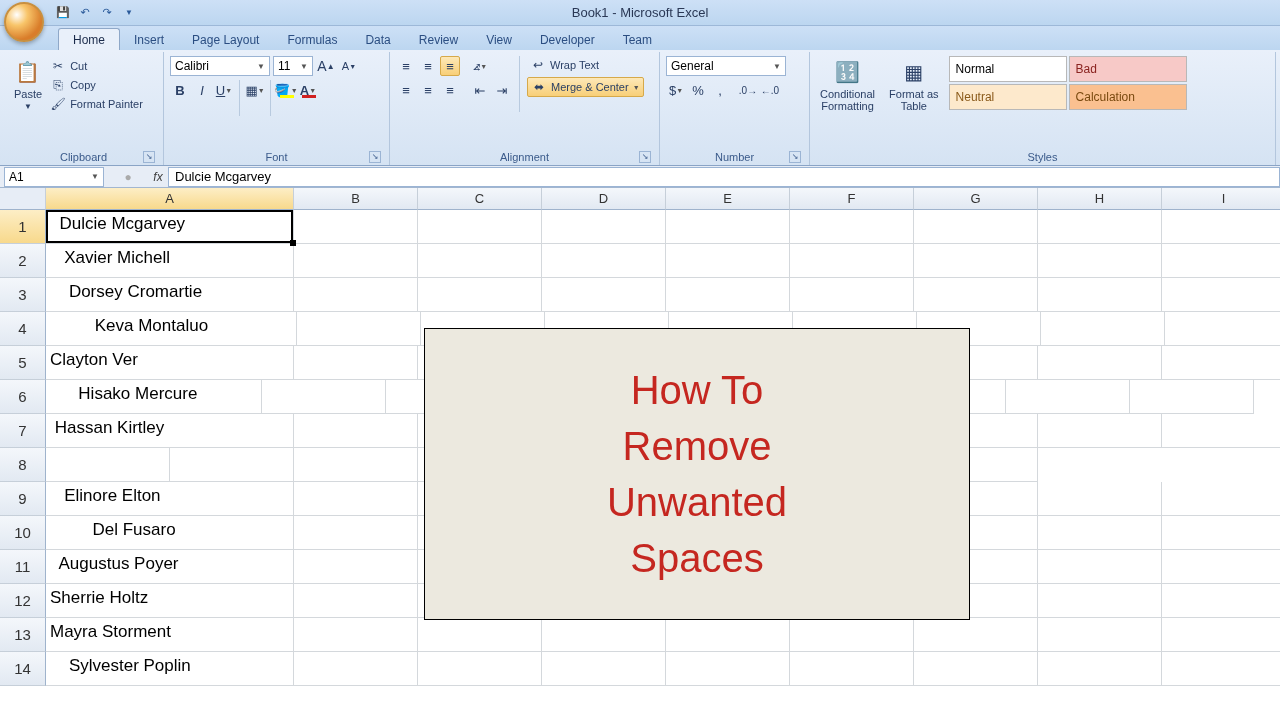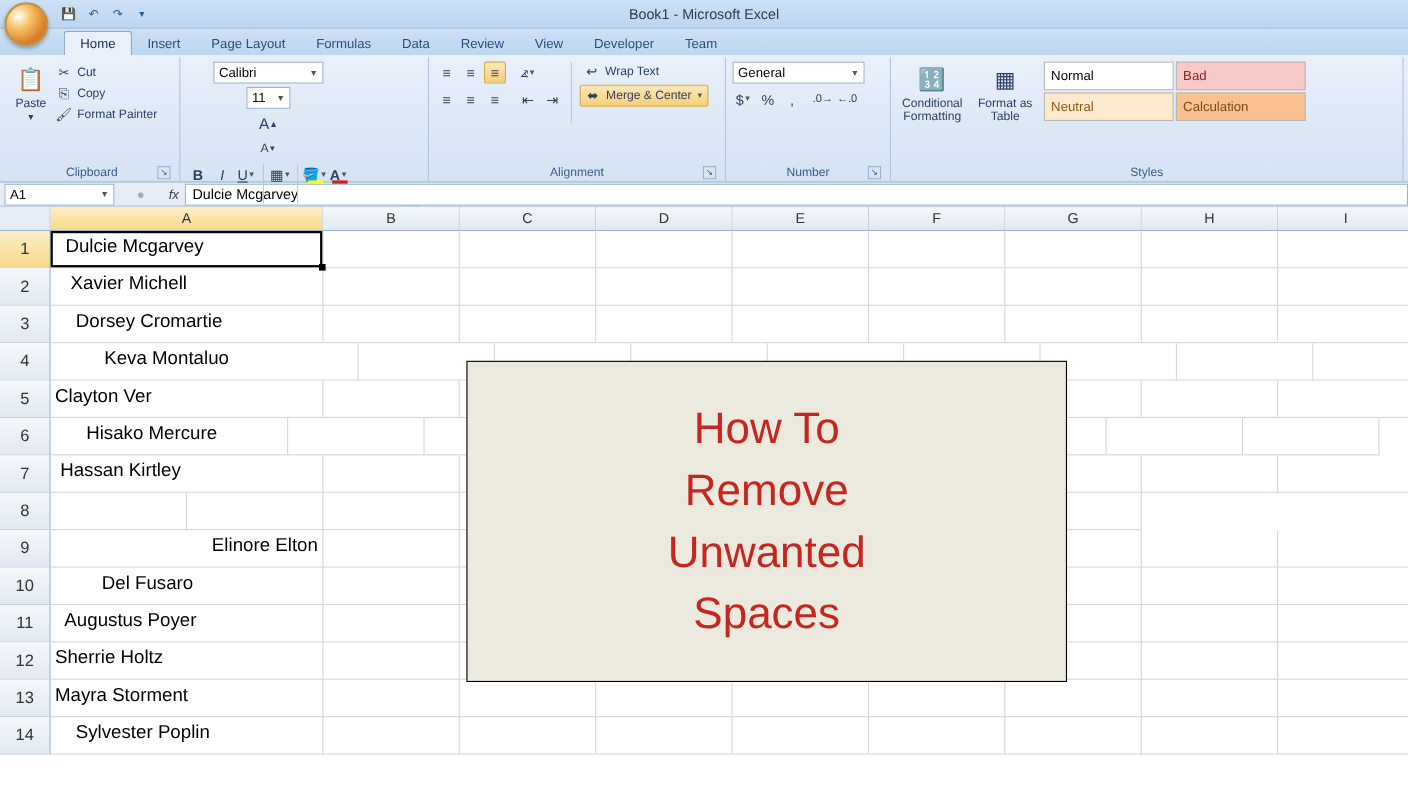--- a/index.html
+++ b/index.html
@@ -25,21 +25,21 @@
 .group-body { flex:1; display:flex; gap:4px; align-items:flex-start; padding-top:2px;}
 
 .vbtn { display:flex; flex-direction:column; align-items:center; gap:2px; padding:2px 4px; font-size:11px; color:#2b4066; cursor:default;}
 .vbtn .ic { width:28px; height:28px; display:flex; align-items:center; justify-content:center; font-size:20px;}
 .small-ic { width:16px; height:16px; display:inline-flex; align-items:center; justify-content:center; font-size:12px;}
 
 .clip-list { display:flex; flex-direction:column; gap:3px; font-size:11px; color:#2b4066; padding-top:2px;}
 .clip-list div { display:flex; align-items:center; gap:4px;}
 
 .font-col { display:flex; flex-direction:column; gap:4px;}
-.font-row1 { display:flex; gap:3px; align-items:center;flex-direction:column;}
+.font-row1 { display:flex; gap:3px; align-items:center;}
 .font-name { width:100px; height:20px; border:1px solid #9bb4d4; background:#fff; font-size:12px; padding:1px 4px; display:flex; align-items:center; justify-content:space-between;}
 .font-size { width:40px; height:20px; border:1px solid #9bb4d4; background:#fff; font-size:12px; padding:1px 4px; display:flex; align-items:center; justify-content:space-between;}
 .dd-arrow { font-size:8px; color:#555;}
 .sq { width:20px; height:20px; border:1px solid transparent; display:inline-flex; align-items:center; justify-content:center; font-size:13px; color:#2b4066;}
 .font-row2 { display:flex; gap:2px;}
 
 .align-col { display:flex; flex-direction:column; gap:4px;}
 .align-row { display:flex; gap:2px;}
 
 .num-col { display:flex; flex-direction:column; gap:4px;}
@@ -327,21 +327,21 @@
         <div class="cell" style="width: 124px;"></div>
         <div class="cell" style="width: 124px;"></div>
         <div class="cell" style="width: 124px;"></div>
         <div class="cell" style="width: 124px;"></div>
         <div class="cell" style="width: 124px;"></div>
         <div class="cell" style="width: 124px;"></div>
         <div class="cell" style="width: 124px;"></div>
         <div class="cell" style="width: 124px;"></div>
       </div>
       <div class="cellrow">
-        <div class="cell" style="width: 280px; padding-left: 44px;"> Keva Montaluo</div>
+        <div class="cell" style="width: 251px; padding-left: 44px;"> Keva Montaluo</div>
         <div class="cell" style="width: 124px;"></div>
         <div class="cell" style="width: 124px;"></div>
         <div class="cell" style="width: 124px;"></div>
         <div class="cell" style="width: 124px;"></div>
         <div class="cell" style="width: 124px;"></div>
         <div class="cell" style="width: 124px;"></div>
         <div class="cell" style="width: 124px;"></div>
         <div class="cell" style="width: 124px;"></div>
       </div>
       <div class="cellrow">
@@ -381,21 +381,21 @@
         <div class="cell" style="width: 124px;"></div>
         <div class="cell" style="width: 124px;"></div>
         <div class="cell" style="width: 124px;"></div>
         <div class="cell" style="width: 124px;"></div>
         <div class="cell" style="width: 124px;"></div>
         <div class="cell" style="width: 124px;"></div>
         <div class="cell" style="width: 124px;"></div>
         <div class="cell" style="width: 124px;"></div>
       </div>
       <div class="cellrow">
-        <div class="cell" style="width: 248px; text-align: right;">   Elinore Elton</div>
+        <div class="cell" style="width: 248px;">   Elinore Elton</div>
         <div class="cell" style="width: 124px;"></div>
         <div class="cell" style="width: 124px;"></div>
         <div class="cell" style="width: 124px;"></div>
         <div class="cell" style="width: 124px;"></div>
         <div class="cell" style="width: 124px;"></div>
         <div class="cell" style="width: 124px;"></div>
         <div class="cell" style="width: 124px;"></div>
         <div class="cell" style="width: 124px;"></div>
       </div>
       <div class="cellrow">

